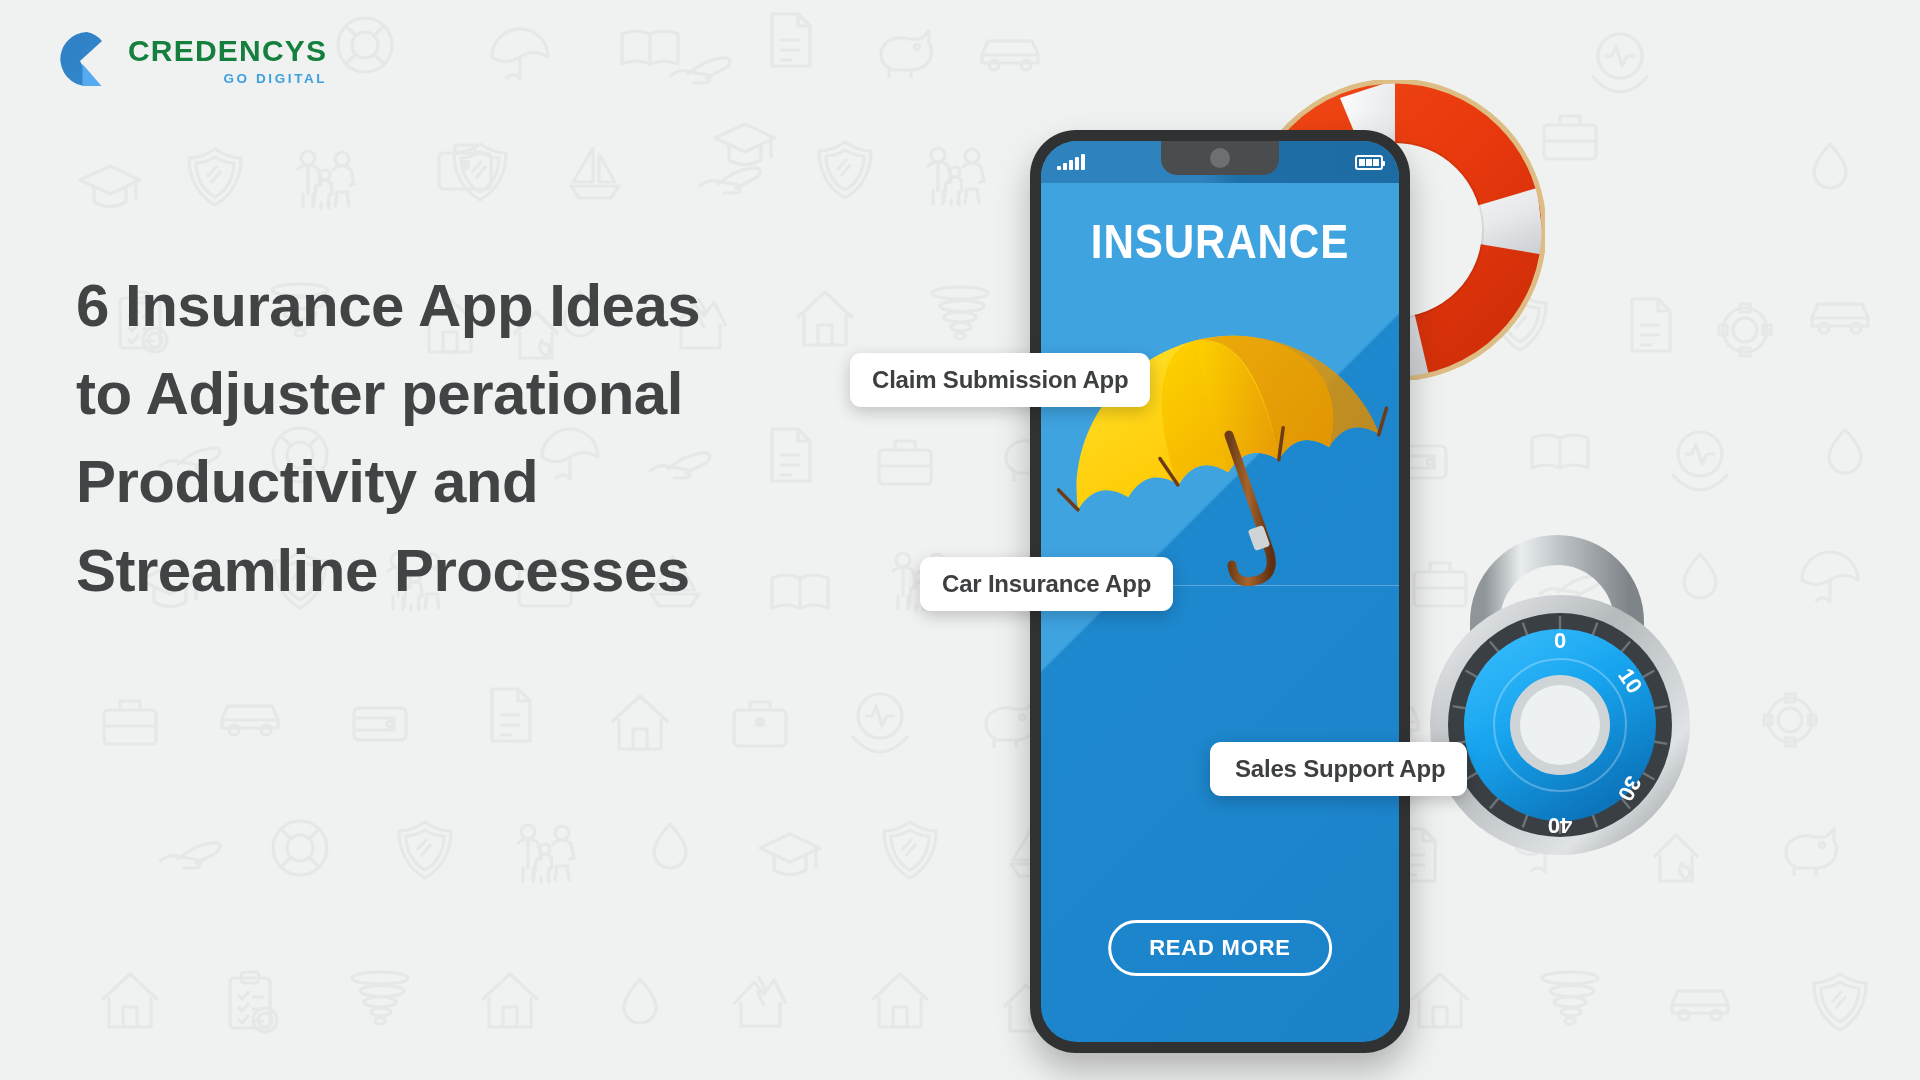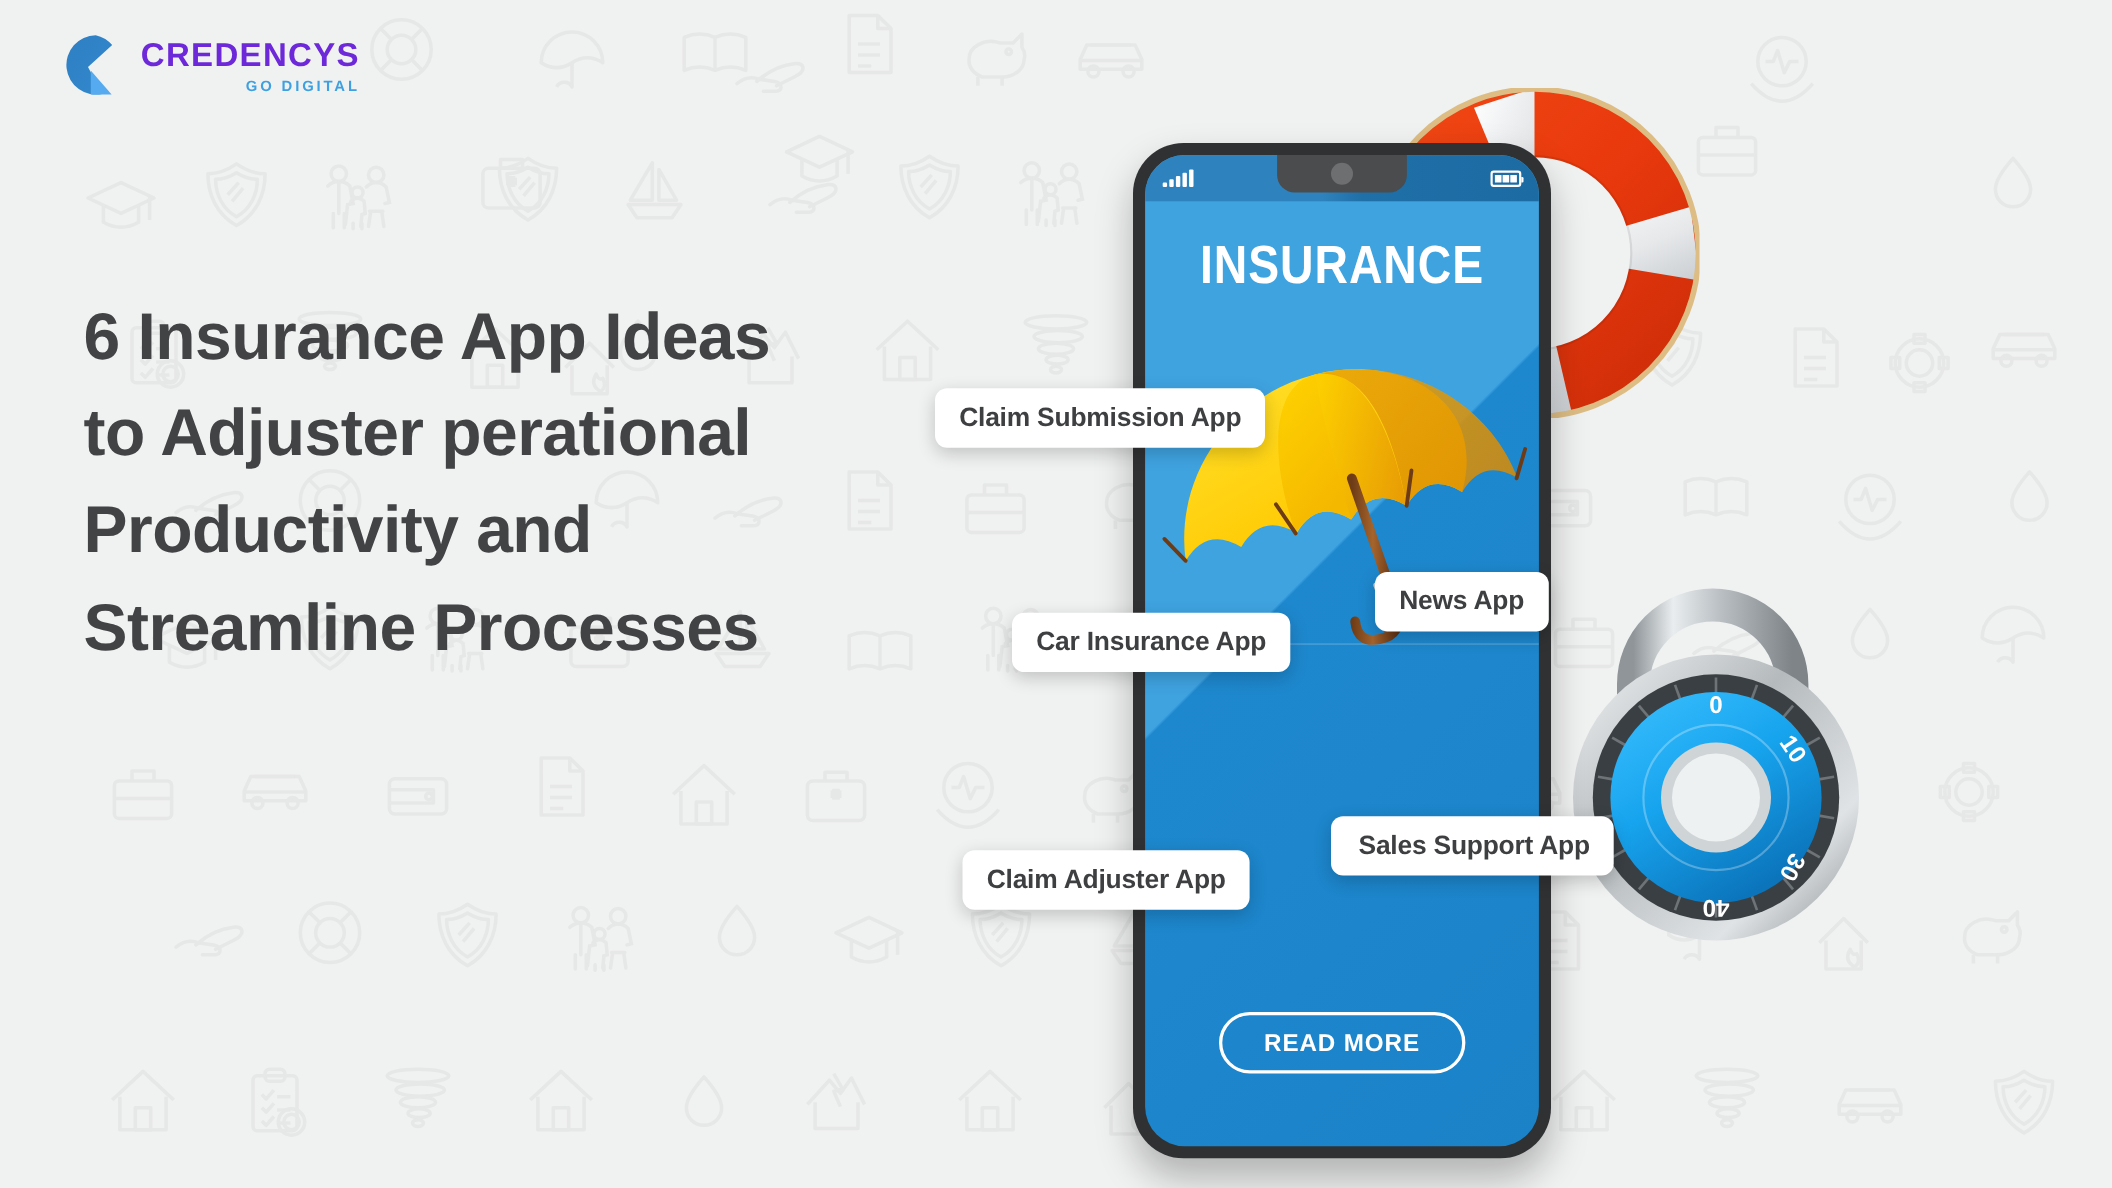--- a/index.html
+++ b/index.html
@@ -16,21 +16,21 @@
 
   
   .logo-wrap {
     position:absolute; left:58px; top:30px;
     display:flex; align-items:center; gap:12px; z-index:6;
   }
   .logo-mark { position:relative; width:58px; height:58px; }
   .logo-text-block { display:flex; flex-direction:column; justify-content:center; padding-top:3px;}
   .logo-name {
     font-size:30px; font-weight:bold; letter-spacing:1.2px;
-    color:#6d28d9; line-height:1;
+    color:#15803d; line-height:1;
   }
   .logo-tag {
     font-size:13.5px; font-weight:bold; letter-spacing:2.6px;
     color:#3ea0e0; line-height:1; margin-top:6px; text-align:right;
   }
 
   
   .headline {
     position:absolute; left:76px; top:262px; width:790px; z-index:5;
     font-size:60px; font-weight:bold; line-height:1.47;
@@ -527,16 +527,14 @@
           <rect x="203" y="196" width="16" height="22" rx="3" fill="#cfd4d7" transform="rotate(-20 211 207)"></rect>
         </svg>
       </div>
 
       <div class="read-more">READ MORE</div>
     </div>
   </div>
 
   <div class="badge b-car-ins">Car Insurance App</div>
   <div class="badge b-claim-sub">Claim Submission App</div>
-  <div class="badge b-news">News App</div>
   <div class="badge b-sales">Sales Support App</div>
-  <div class="badge b-adjuster">Claim Adjuster App</div>
 </div>
 
 </body></html>

